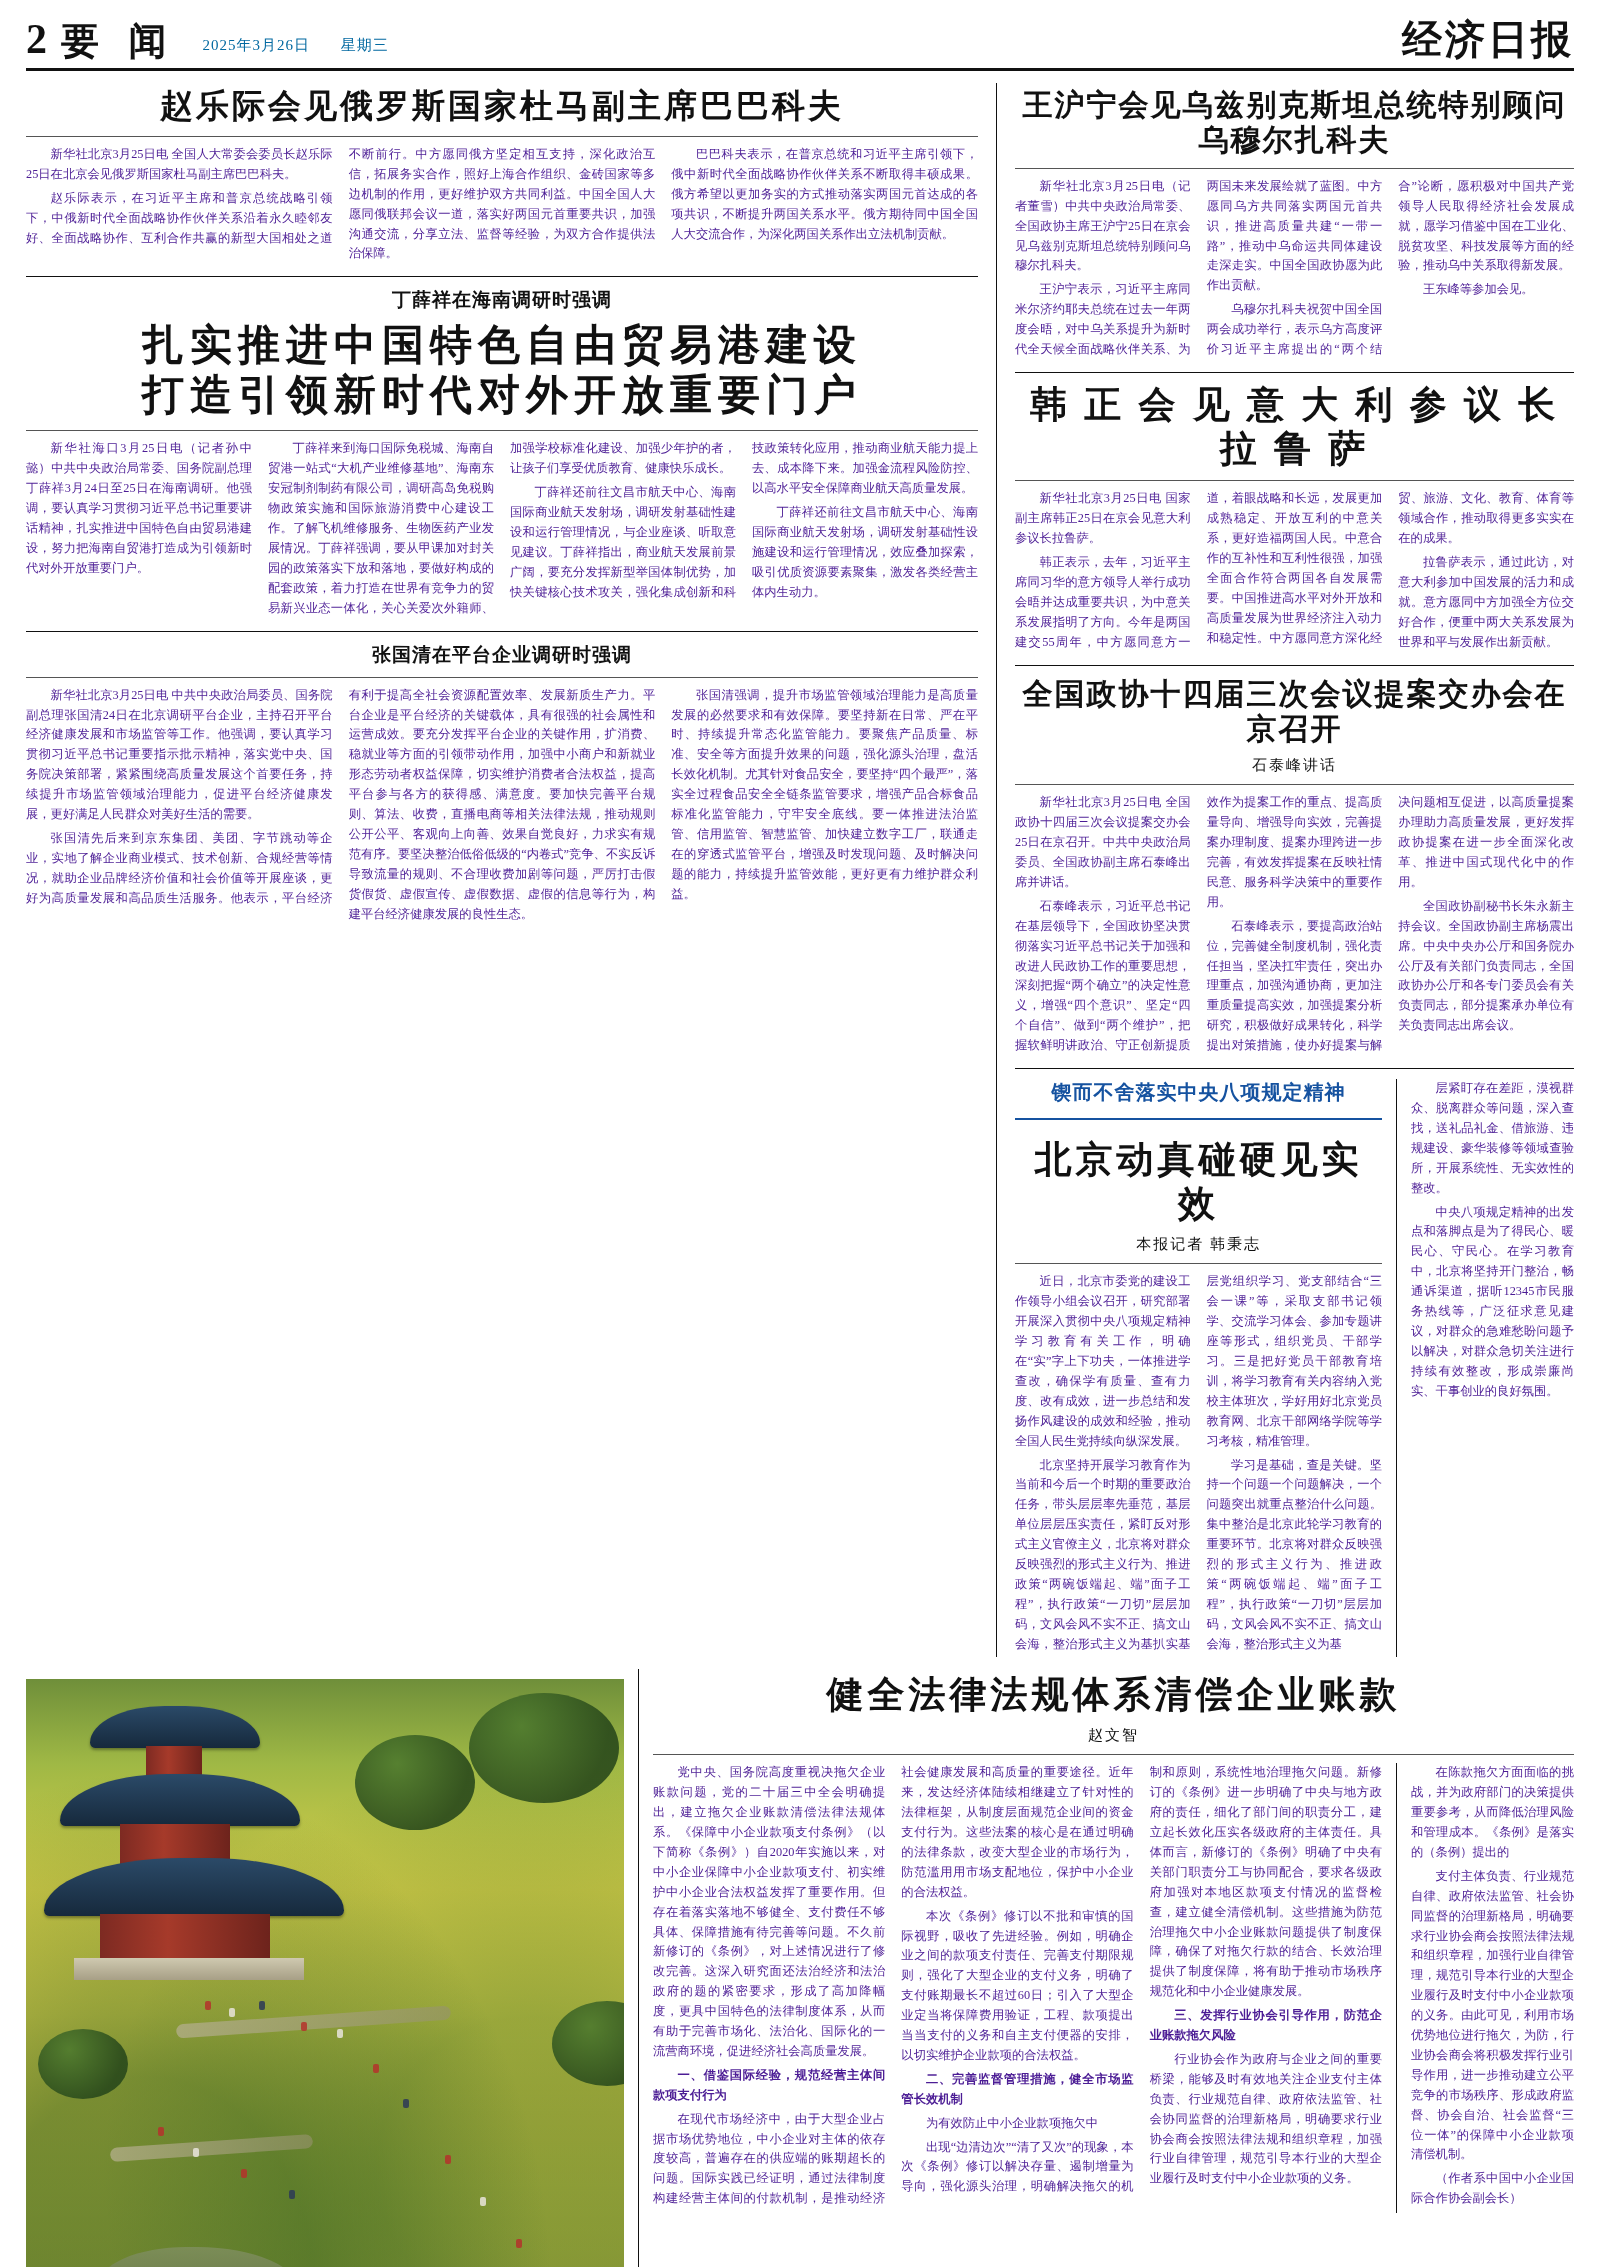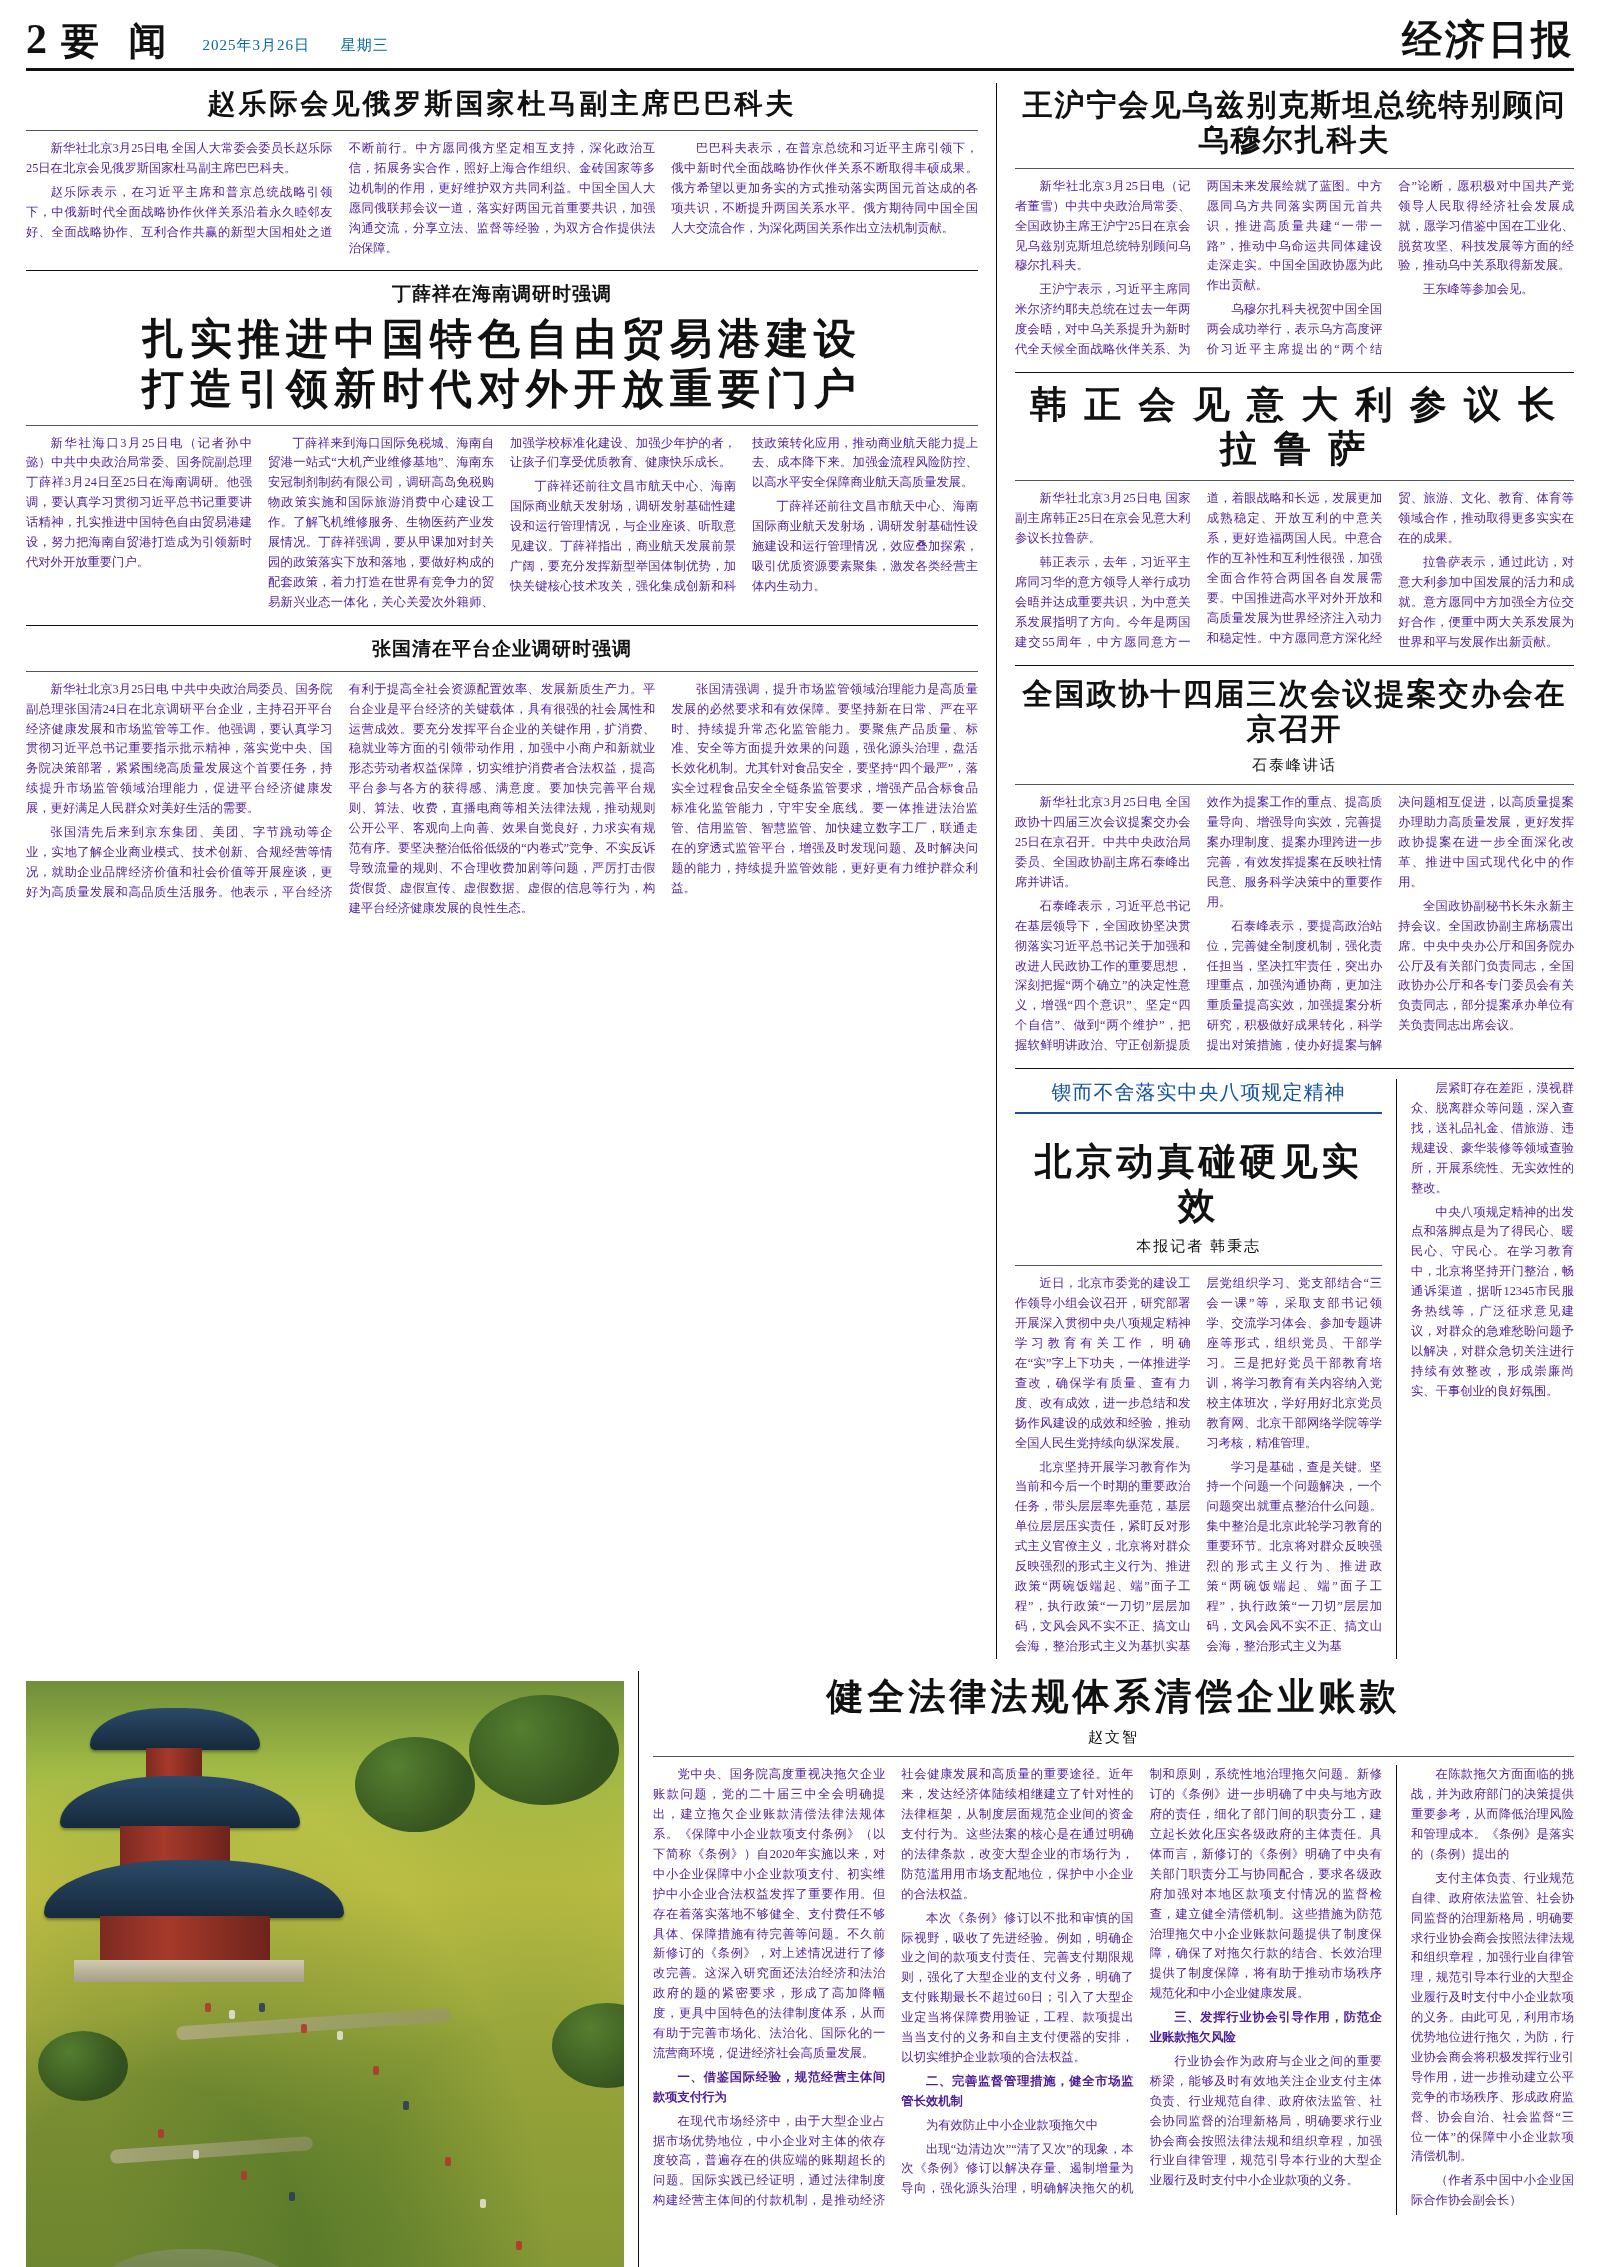--- a/index.html
+++ b/index.html
@@ -82,47 +82,47 @@
   }
   h1.hl {
     text-align: center;
     font-weight: bold;
     margin: 4px 0 10px;
     line-height: 1.18;
     font-family: "Liberation Serif", "DejaVu Serif", serif;
   }
   .hl-xxl { font-size: 42px; letter-spacing: 6px; }
   .hl-xl  { font-size: 37px; letter-spacing: 4px; }
-  .hl-l   { font-size: 28px; letter-spacing: 3px; }
+  .hl-l   { font-size: 33px; letter-spacing: 3px; }
   .hl-m   { font-size: 30px; letter-spacing: 2px; }
 
   .body-cols {
     font-size: 12.3px;
     line-height: 1.62;
     text-align: justify;
     color: #4c1d95;
     column-gap: 16px;
     hyphens: none;
   }
   .c2 { column-count: 2; }
   .c3 { column-count: 3; }
   .c4 { column-count: 4; }
   .body-cols p { margin: 0 0 4px; text-indent: 2em; }
   .sub-h { font-weight: bold; text-indent: 2em; margin: 6px 0 4px; }
 
   
   .blue-kicker {
     text-align: center;
     font-size: 20px;
-    font-weight: normal;
+    font-weight: bold;
     color: #1552a0;
     letter-spacing: 1px;
     border-bottom: 2px solid #1552a0;
-    padding-bottom: 6px;
-    margin-bottom: 26px;
+    padding-bottom: 12px;
+    margin-bottom: 18px;
   }
 
   
   .photo-wrap { position: relative; margin-top: 10px; }
   .photo {
     width: 100%;
     height: 700px;
     position: relative;
     overflow: hidden;
     background:

